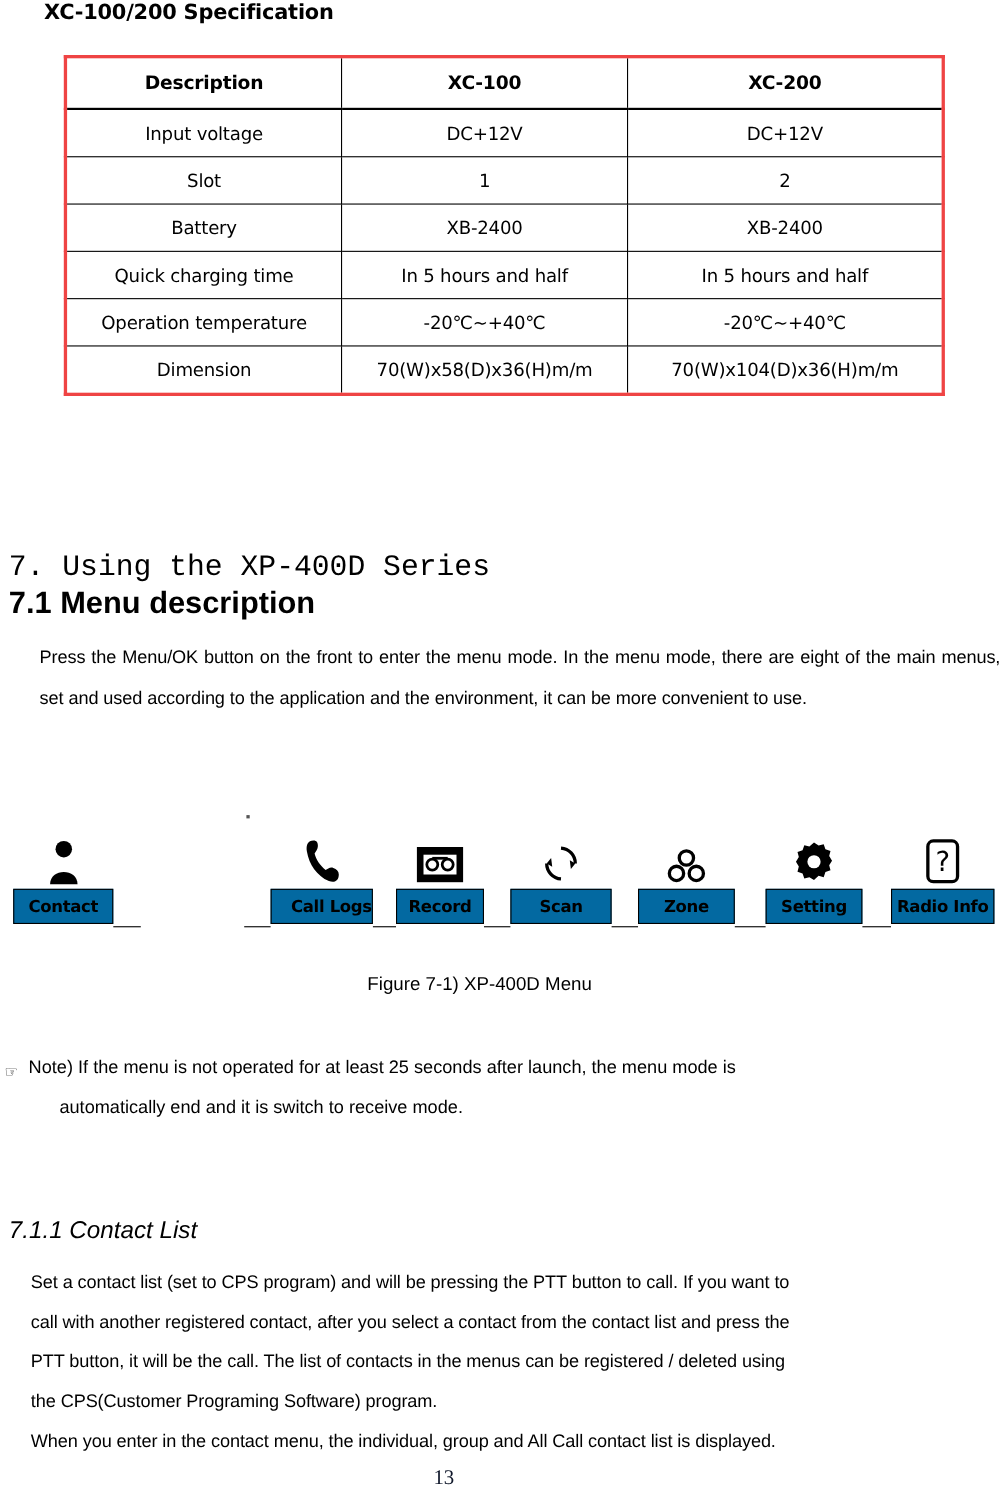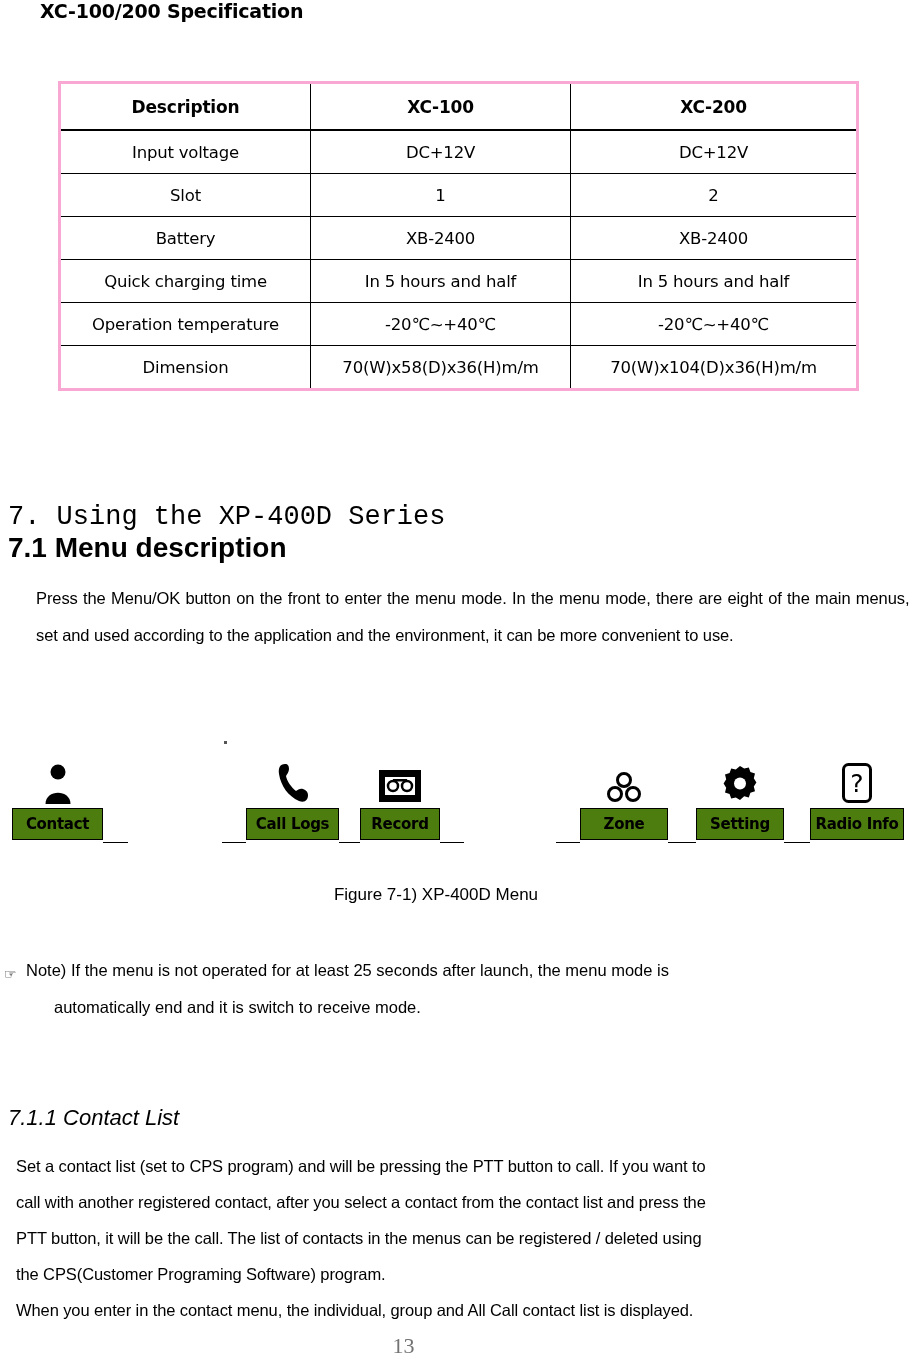--- a/index.html
+++ b/index.html
@@ -32,22 +32,21 @@
   .spec-table-wrap {
     position: absolute;
     left: 58px;
     top: 50px;
     width: 798px;
   }
   table.spec {
     border-collapse: collapse;
     width: 798px;
     table-layout: fixed;
-    border: 3px solid #f9a8d4;
-    margin-top: 31px;
+    border: 3px solid #ef4444;
   }
   table.spec col.c1 { width: 251px; }
   table.spec col.c2 { width: 260px; }
   table.spec col.c3 { width: 287px; }
   table.spec td, table.spec th {
     border: 1px solid #000;
     text-align: center;
     vertical-align: middle;
     height: 42px;
     font-size: 16.5px;
@@ -101,21 +100,21 @@
     font-family: "Liberation Sans", sans-serif;
     letter-spacing: -0.1px;
   }
   #intro-para {
     left: 4px;
     top: 580px;
     width: 906px;
     margin-left: 32px;
   }
   #contact-para {
-    left: 16px;
+    left: 28px;
     top: 1148px;
     width: 882px;
     line-height: 36px;
     text-align: left;
   }
   #contact-para .ln { display: block; white-space: nowrap; }
 
   
   .note-wrap {
     position: absolute;
@@ -170,21 +169,21 @@
     margin-bottom: 4px;
   }
   .menu-box {
     border: 1.6px solid #000;
     height: 30px;
     line-height: 30px;
     font-size: 15px;
     font-weight: bold;
     font-family: "DejaVu Sans", sans-serif;
     letter-spacing: -0.3px;
-    background: #4d7c0f;
+    background: #0369a1;
     white-space: nowrap;
   }
   .connector {
     position: absolute;
     height: 0;
     border-top: 1.6px solid #000;
     top: 84px;
   }
   .stray-dot {
     position: absolute;
@@ -195,23 +194,23 @@
     background: #555;
   }
 
   
   .page-number {
     position: absolute;
     left: 0;
     top: 1333px;
     width: 807px;
     text-align: center;
-    font-size: 22px;
+    font-size: 19px;
     font-family: "Liberation Serif", serif;
-    color: #737373;
+    color: #0f172a;
   }
 </style>
 </head>
 <body>
 
 <div class="spec-title">XC-100/200 Specification</div>
 
 <div class="spec-table-wrap">
   <table class="spec">
     <colgroup>
@@ -282,21 +281,21 @@
     <div class="menu-icon">
       <svg width="32" height="42" viewBox="0 0 32 42" aria-hidden="true">
         <circle cx="16" cy="10" r="7.5" fill="#000"></circle>
         <path d="M3.5 42 C3.5 27 28.5 27 28.5 42 Z" fill="#000"></path>
       </svg>
     </div>
     <div class="menu-box">Contact</div>
   </div>
 
 
-  <div class="menu-node" style="left:246px; width:93px;">
+  <div class="menu-node" style="left:246px; width:93px;text-align:right;">
     <div class="menu-icon">
       <svg width="34" height="42" viewBox="0 0 34 42" aria-hidden="true">
         <path d="M9 2 C4 2 2 6 3 12 C5 24 12 34 23 39 C29 41 32 38 32 33 C32 30 30 28 27 27 C24 26 22 28 20 29 C15 25 11 19 10 14 C11 12 13 10 13 7 C13 4 12 2 9 2 Z" fill="#000"></path>
       </svg>
     </div>
     <div class="menu-box">Call Logs</div>
   </div>
 
   <div class="menu-node" style="left:360px; width:80px;">
     <div class="menu-icon">
@@ -304,20 +303,32 @@
         <rect x="2" y="2" width="42" height="32" fill="#000"></rect>
         <rect x="8" y="9" width="30" height="18" fill="#fff"></rect>
         <circle cx="16" cy="18" r="5" fill="#fff" stroke="#000" stroke-width="2.5"></circle>
         <circle cx="30" cy="18" r="5" fill="#fff" stroke="#000" stroke-width="2.5"></circle>
         <rect x="16" y="11" width="14" height="2.5" fill="#000"></rect>
       </svg>
     </div>
     <div class="menu-box">Record</div>
   </div>
 
+  <div class="menu-node" style="left:464px; width:92px;">
+    <div class="menu-icon">
+      <svg width="38" height="38" viewBox="0 0 38 38" aria-hidden="true">
+        <path d="M19 5 A14 14 0 0 1 32 19" fill="none" stroke="#000" stroke-width="3"></path>
+        <path d="M19 33 A14 14 0 0 1 6 19" fill="none" stroke="#000" stroke-width="3"></path>
+        <path d="M32 19 l-5 -3 l1 8 z" fill="#000"></path>
+        <path d="M6 19 l5 3 l-1 -8 z" fill="#000"></path>
+        <path d="M19 5 l-4 -4 l0 8 z" fill="#000" opacity="0"></path>
+      </svg>
+    </div>
+    <div class="menu-box">Scan</div>
+  </div>
 
   <div class="menu-node" style="left:580px; width:88px;text-align:center;">
     <div class="menu-icon">
       <svg width="38" height="34" viewBox="0 0 38 34" aria-hidden="true">
         <circle cx="19" cy="10" r="6.5" fill="#fff" stroke="#000" stroke-width="3"></circle>
         <circle cx="10" cy="24" r="6.5" fill="#fff" stroke="#000" stroke-width="3"></circle>
         <circle cx="28" cy="24" r="6.5" fill="#fff" stroke="#000" stroke-width="3"></circle>
       </svg>
     </div>
     <div class="menu-box">Zone</div>

